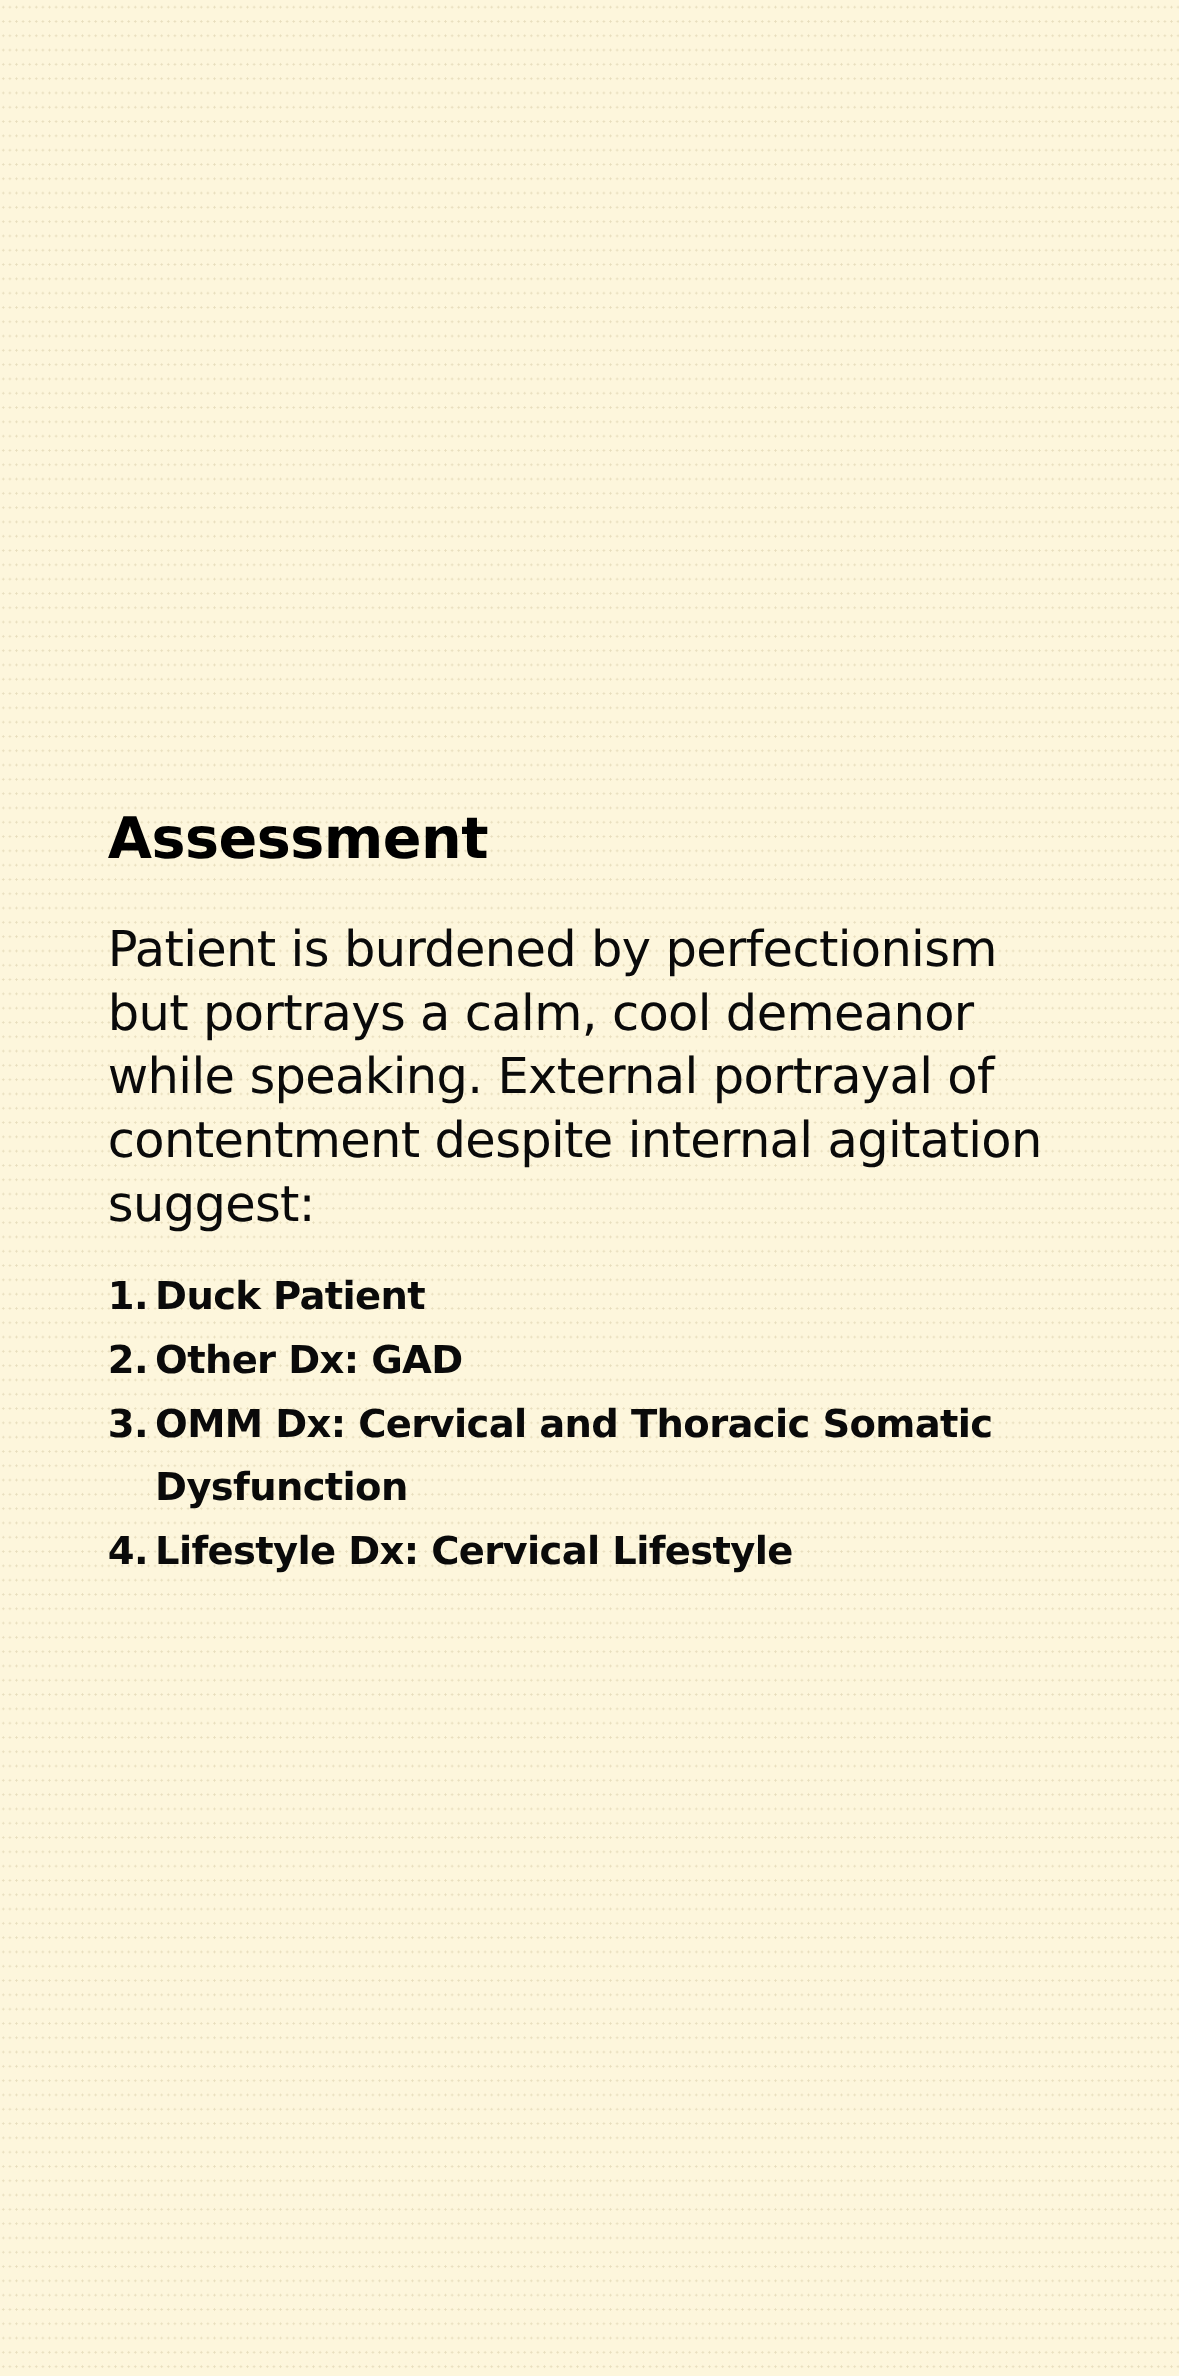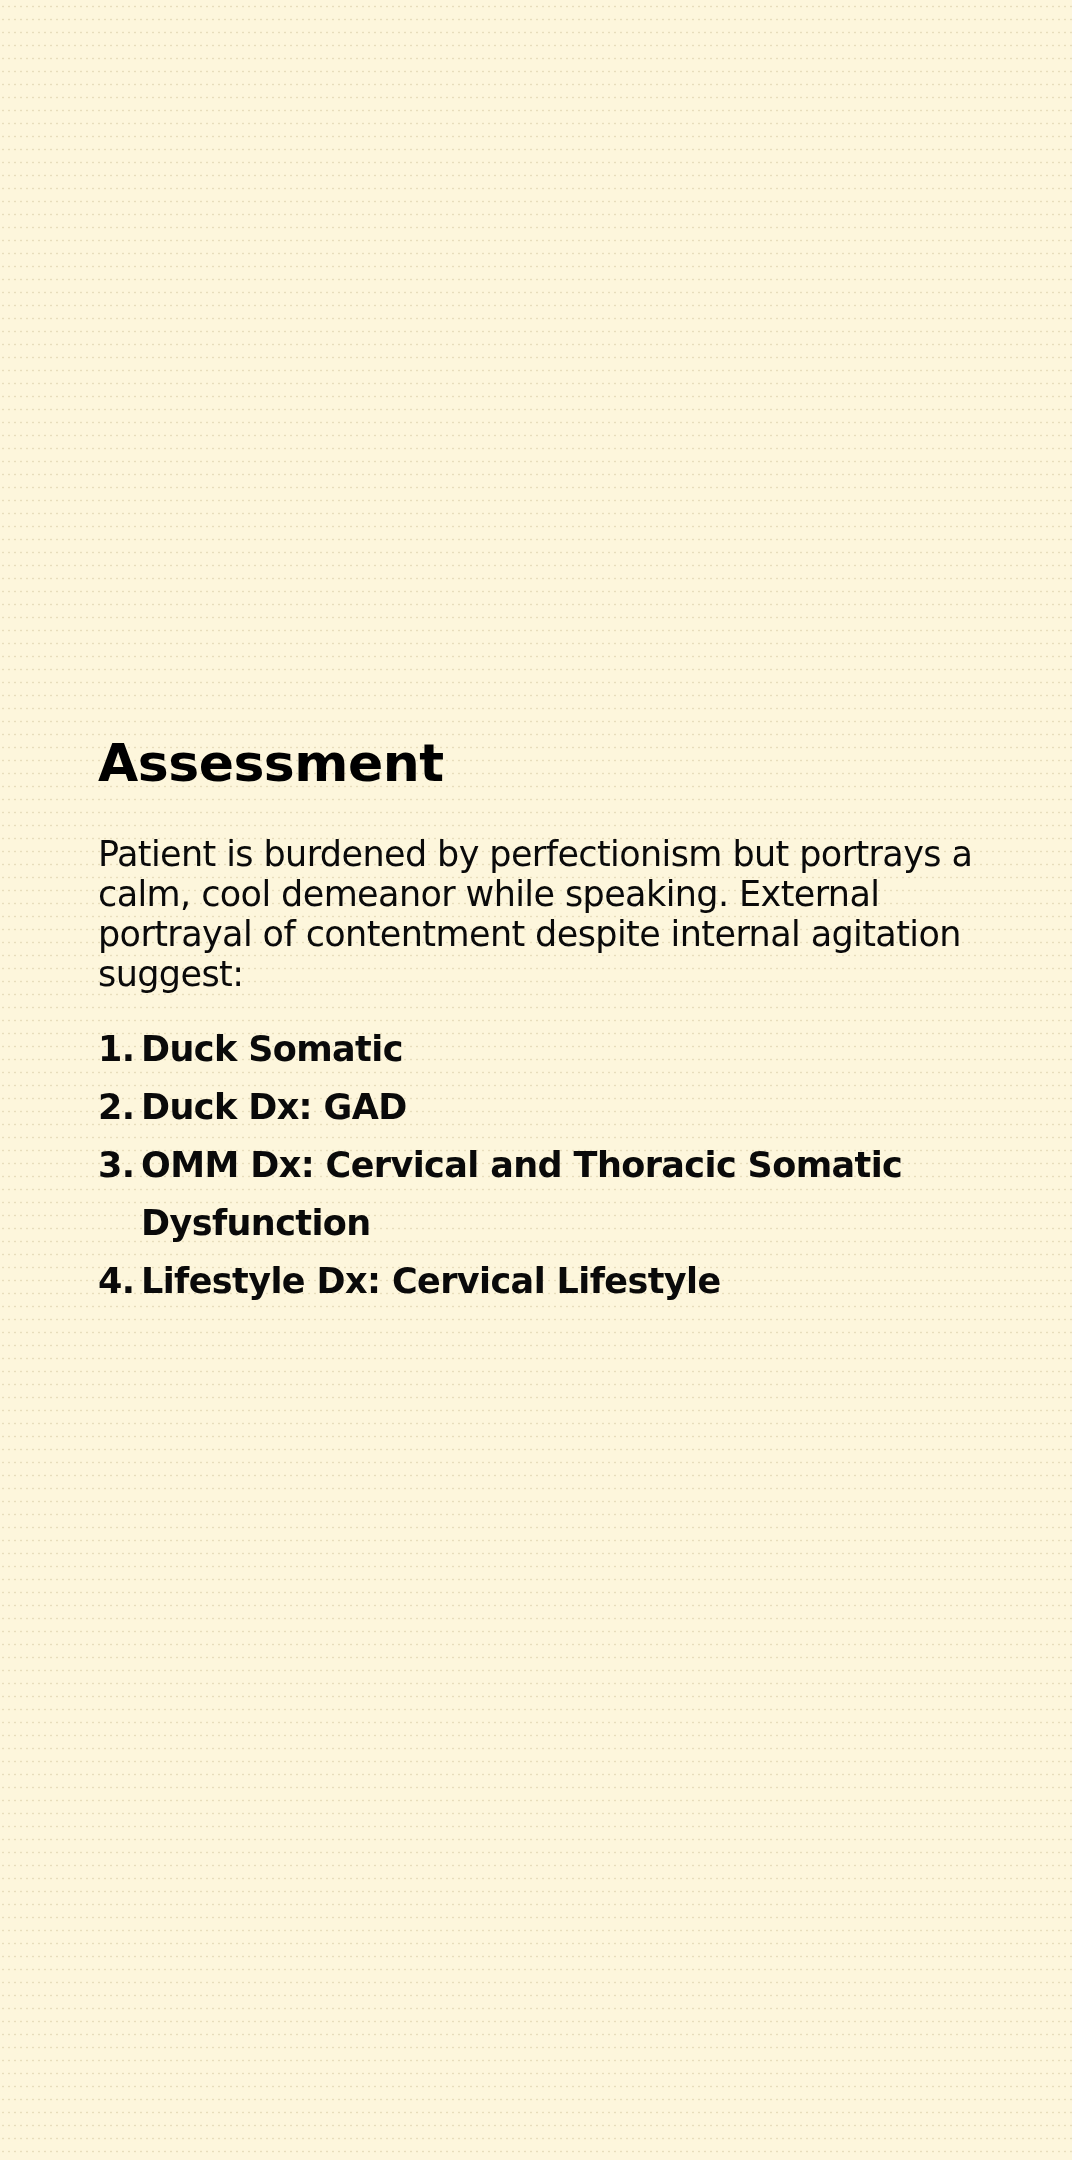--- a/index.html
+++ b/index.html
@@ -25,22 +25,22 @@
     }
     .heading {
       font-size: 52px;
       font-weight: bold;
       line-height: 70px;
       margin: 0 0 36px 0;
       letter-spacing: -0.5px;
       color: #000000;
     }
     .intro {
-      font-size: 35px;
-      line-height: 40px;
+      font-size: 45px;
+      line-height: 58px;
       margin: 0 0 26px 0;
       letter-spacing: -0.6px;
     }
     .dx-list {
       list-style: none;
       margin: 0;
       padding: 0;
     }
     .dx-item {
       display: flex;
@@ -63,26 +63,26 @@
 </head>
 <body>
 
 <main class="content">
   <h1 class="heading">Assessment</h1>
   <p class="intro">Patient is burdened by perfectionism but portrays a calm, cool demeanor while speaking. External portrayal of contentment despite internal agitation suggest:</p>
   <ol class="dx-list">
     <li class="dx-item">
       <span class="dx-num">1.</span>
       <span class="dx-text">
-        <span class="dx-sub">Duck Somatic</span>
+        <span class="dx-sub">Duck Patient</span>
       </span>
     </li>
     <li class="dx-item">
       <span class="dx-num">2.</span>
-      <span class="dx-text">Duck Dx: GAD</span>
+      <span class="dx-text">Other Dx: GAD</span>
     </li>
     <li class="dx-item">
       <span class="dx-num">3.</span>
       <span class="dx-text">OMM Dx: Cervical and Thoracic Somatic Dysfunction</span>
     </li>
     <li class="dx-item">
       <span class="dx-num">4.</span>
       <span class="dx-text">Lifestyle Dx: Cervical Lifestyle</span>
     </li>
   </ol>

